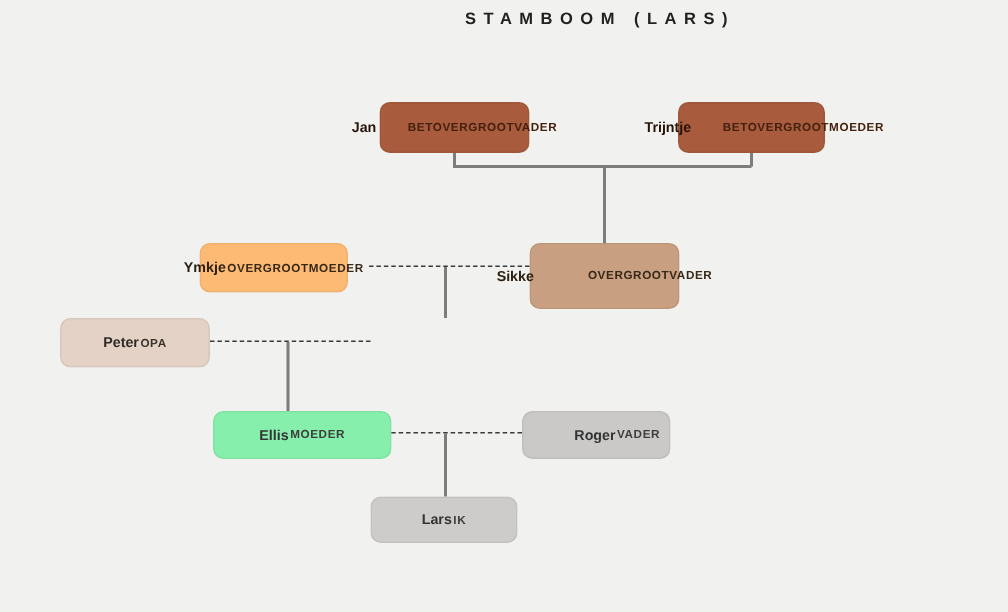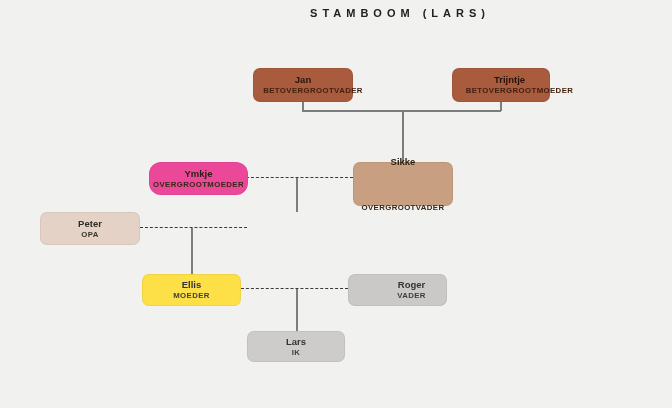--- a/index.html
+++ b/index.html
@@ -20,21 +20,20 @@
     font-size: 11px;
     font-weight: 700;
     letter-spacing: 5px;
     color: #212121;
     white-space: nowrap;
   }
   .node {
     position: absolute;
     border-radius: 7px;
     display: flex;
-    flex-direction: column;
     align-items: center;
     justify-content: center;
     gap: 1px;
     box-sizing: border-box;
     border: 1px solid rgba(0,0,0,0.05);
   }
   .node .name {
     font-size: 9.5px;
     font-weight: 700;
     line-height: 11px;
@@ -88,35 +87,35 @@
 
   <div class="node g1" style="left: 253px; top: 68px; width: 100px; height: 34px; background: rgb(168, 91, 61);">
     <div class="name">Jan</div>
     <div class="role">BETOVERGROOTVADER</div>
   </div>
   <div class="node g1" style="left: 452px; top: 68px; width: 98px; height: 34px; background: rgb(168, 91, 61); padding-left: 17px;">
     <div class="name">Trijntje</div>
     <div class="role">BETOVERGROOTMOEDER</div>
   </div>
 
-  <div class="node g2" style="left: 149px; top: 162px; width: 99px; height: 33px; background: #ec4899; border-radius: 12px;">
+  <div class="node g2" style="left: 133px; top: 162px; width: 99px; height: 33px; background: #fdba74;">
     <div class="name">Ymkje</div>
     <div class="role">OVERGROOTMOEDER</div>
   </div>
   <div class="node g2" style="left: 353px; top: 162px; width: 100px; height: 44px; background: rgb(200, 159, 128); gap: 36px;">
     <div class="name">Sikke</div>
     <div class="role">OVERGROOTVADER</div>
   </div>
 
   <div class="node g3" style="left: 40px; top: 212px; width: 100px; height: 33px; background: rgb(227, 210, 197);">
     <div class="name">Peter</div>
     <div class="role">OPA</div>
   </div>
 
-  <div class="node g4" style="left: 142px; top: 274px; width: 99px; height: 32px; background: #fde047;">
+  <div class="node g4" style="left: 142px; top: 274px; width: 119px; height: 32px; background: #86efac;">
     <div class="name">Ellis</div>
     <div class="role">MOEDER</div>
   </div>
   <div class="node g4" style="left: 348px; top: 274px; width: 99px; height: 32px; background: rgb(202, 201, 200); padding-left: 28px;">
     <div class="name">Roger</div>
     <div class="role">VADER</div>
   </div>
 
   <div class="node g5" style="left: 247px; top: 331px; width: 98px; height: 31px; background: rgb(205, 204, 203);">
     <div class="name">Lars</div>

